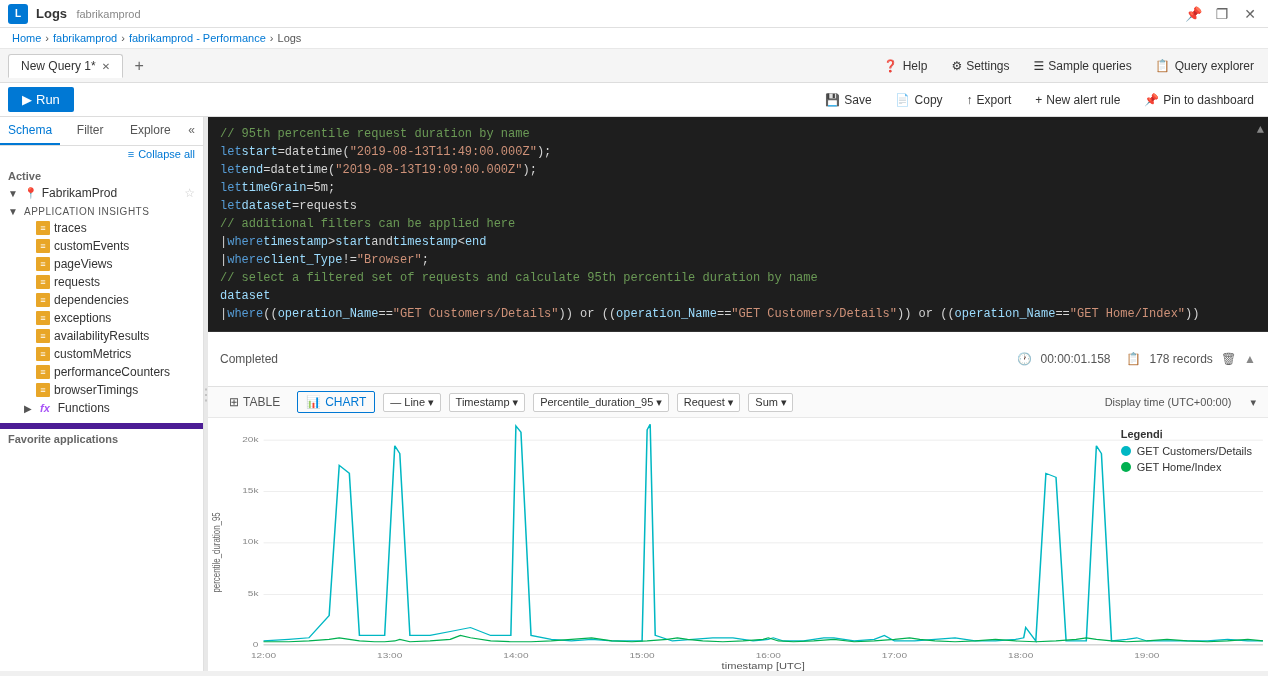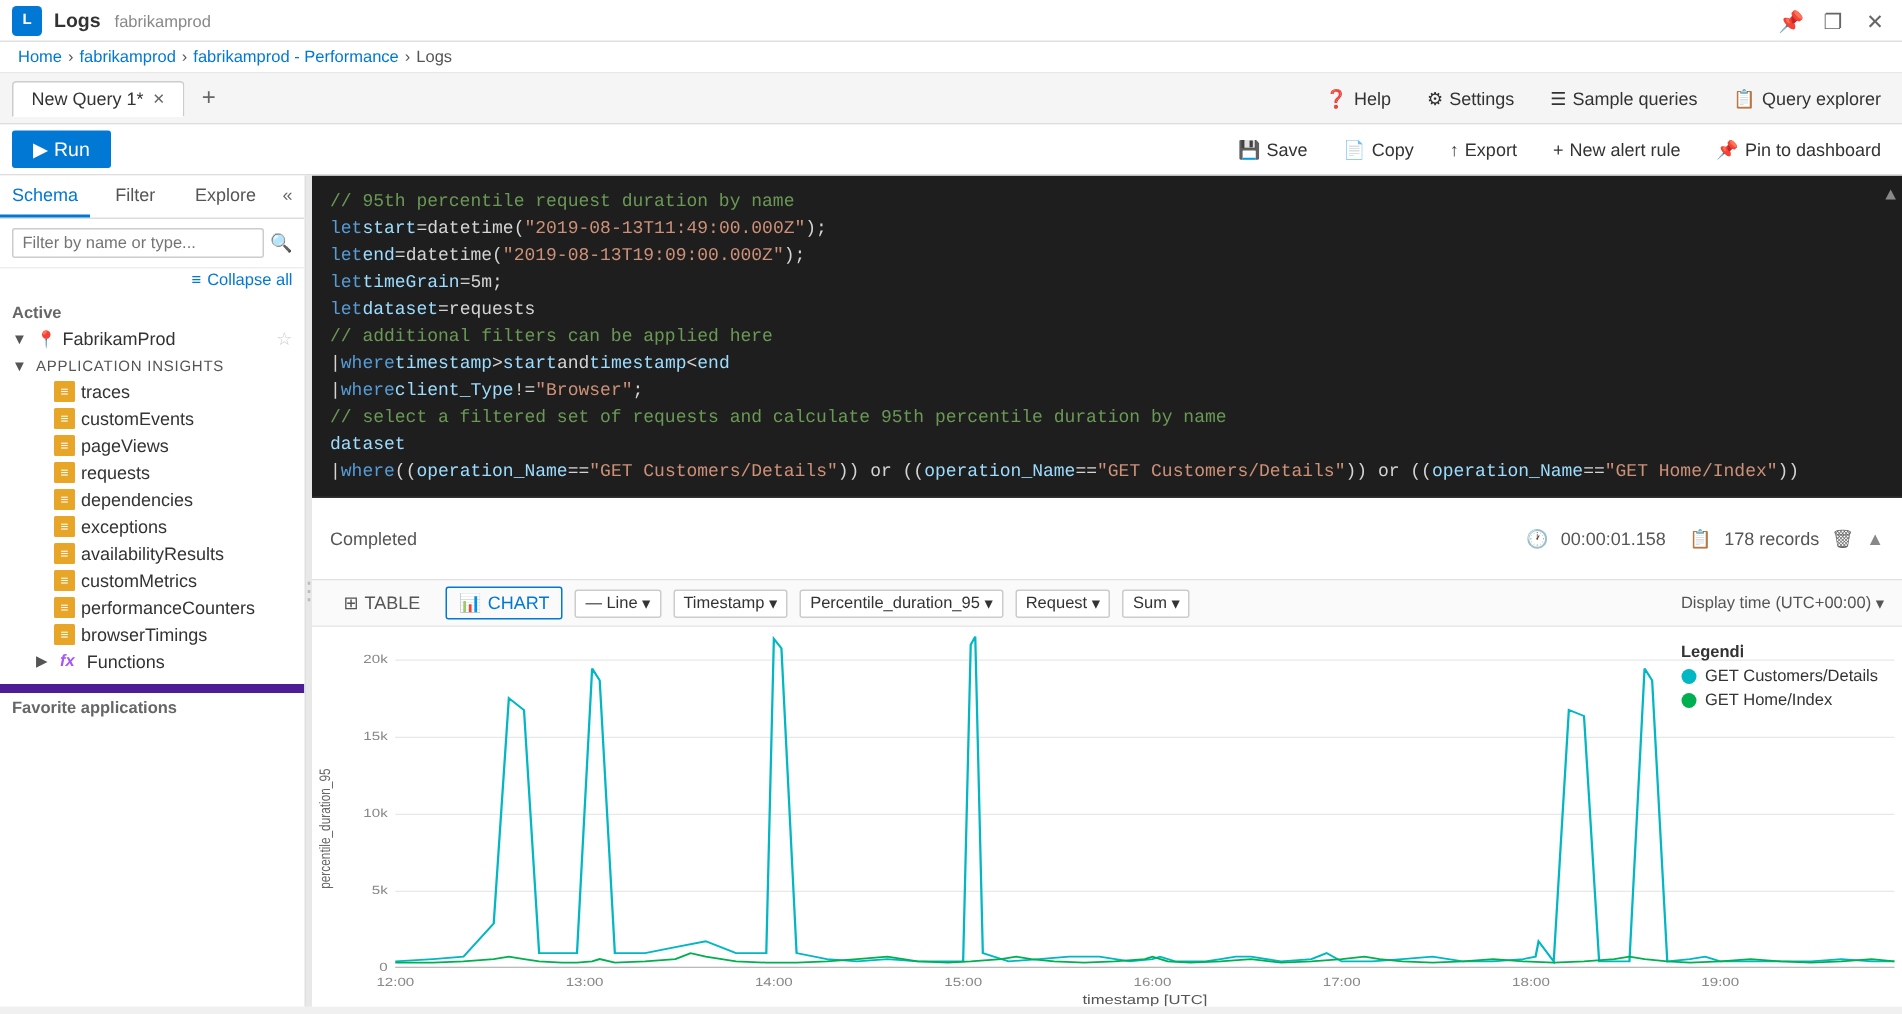--- a/index.html
+++ b/index.html
@@ -76,21 +76,21 @@
     .results-left { display: flex; align-items: center; gap: 8px; }
     .completed-badge { color: #555; }
     .results-right { display: flex; align-items: center; gap: 8px; color: #555; }
     .results-count { font-size: 12px; }
     
     
     .chart-toolbar { display: flex; align-items: center; padding: 4px 12px; gap: 8px; border-bottom: 1px solid #e8e8e8; background: #fafafa; }
     .view-btn { padding: 3px 8px; font-size: 12px; cursor: pointer; border: 1px solid transparent; border-radius: 2px; color: #555; display: flex; align-items: center; gap: 4px; }
     .view-btn.active { border-color: #0078d4; color: #0078d4; }
     .chart-select { border: 1px solid #ccc; background: white; padding: 2px 6px; font-size: 11px; border-radius: 2px; cursor: pointer; font-family: inherit; display: flex; align-items: center; gap: 3px; }
-    .display-time { margin-left: auto; font-size: 11px; color: #555; cursor: pointer; display: flex; align-items: center; gap: 3px; }
+    .display-time { margin-left: auto; font-size: 11px; color: #555; cursor: pointer; display: flex; align-items: center; gap: 19px; }
 
     
     .chart-area { flex: 1; position: relative; background: #fff; overflow: hidden; }
     .chart-svg { width: 100%; height: 100%; }
     .chart-legend { position: absolute; top: 8px; right: 16px; font-size: 11px; }
     .legend-item { display: flex; align-items: center; gap: 6px; margin-bottom: 4px; }
     .legend-dot { width: 10px; height: 10px; border-radius: 50%; }
     
     
     .v-divider { width: 4px; background: #e8e8e8; cursor: col-resize; display: flex; align-items: center; justify-content: center; }
@@ -184,24 +184,20 @@
 </div>
 
 <div class="main">
 
   <div class="left-panel">
     <div class="left-tabs">
       <div class="left-tab active">Schema</div>
       <div class="left-tab">Filter</div>
       <div class="left-tab">Explore</div>
       <div class="left-tab-collapse">«</div>
-    </div>
-    <div class="search-box">
-      <input class="search-input" type="text" placeholder="Filter by name or type..." style="">
-      <span style="color:#888;">🔍</span>
     </div>
     <div style="display:flex;justify-content:flex-end;padding:2px 8px;">
       <span style="color:#0078d4;font-size:11px;cursor:pointer;display:flex;align-items:center;gap:4px;">
         <span>≡</span>
         <span>Collapse all</span>
       </span>
     </div>
     <div class="tree-section">
       <div class="section-label">Active</div>
       <div class="app-section">

